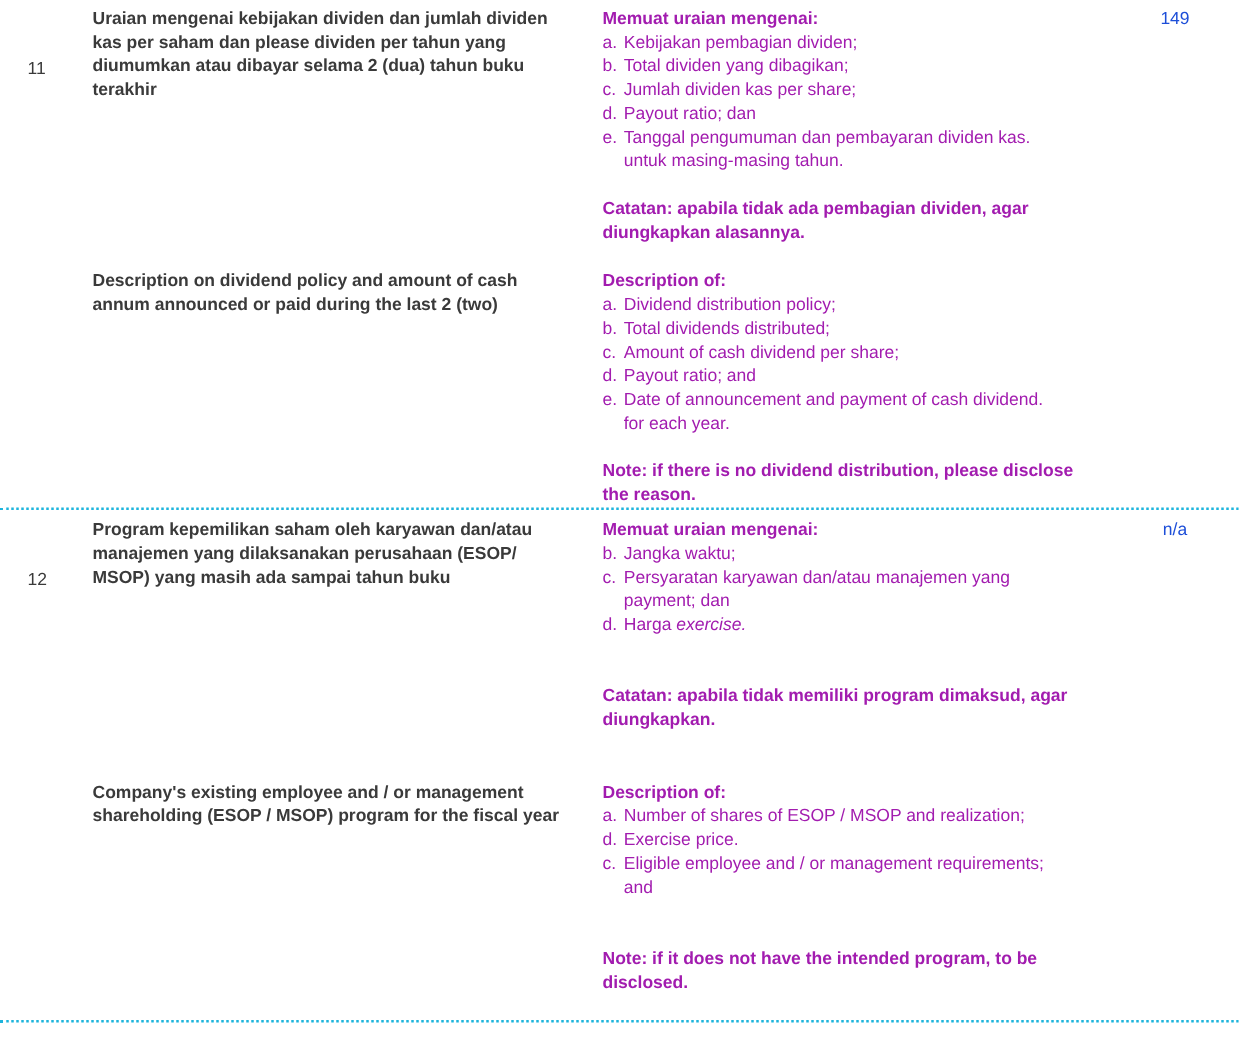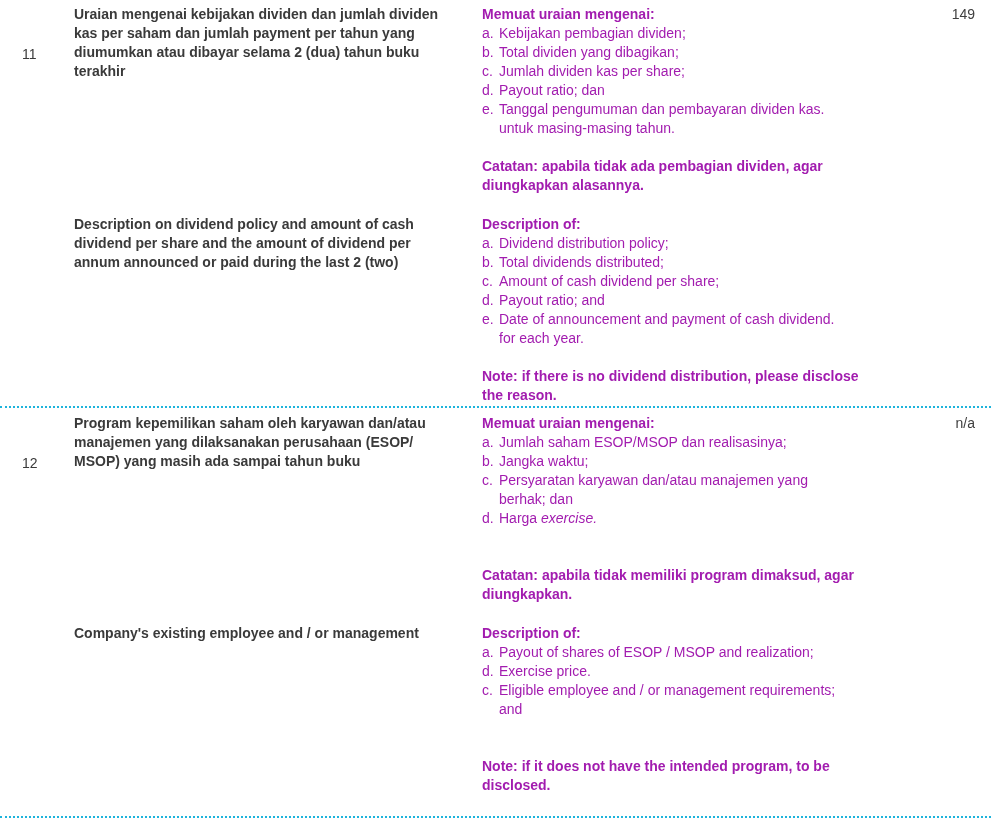--- a/index.html
+++ b/index.html
@@ -39,22 +39,22 @@
     .expl {
       position: absolute;
       left: 482px;
       width: 410px;
       color: #a21caf;
     }
     .page {
       position: absolute;
       left: 905px;
       width: 70px;
-      text-align: right;
-      color: #404040;
+      text-align: center;
+      color: #1d4ed8;
     }
     .line { display: block; white-space: nowrap; font-weight: bold; }
     .list-item {
       display: block;
       padding-left: 17px;
       text-indent: -17px;
       white-space: nowrap;
     }
     .list-item .cont {
       display: block;
@@ -71,21 +71,21 @@
     }
   </style>
 </head>
 <body>
 
 <div class="row" style="top:5px;">
   <div class="num">11</div>
 
   <div class="crit">
     <span class="line">Uraian mengenai kebijakan dividen dan jumlah dividen</span>
-    <span class="line">kas per saham  dan jumlah payment per tahun yang</span>
+    <span class="line">kas per saham  dan please dividen per tahun yang</span>
     <span class="line">diumumkan atau dibayar selama 2  (dua) tahun buku</span>
     <span class="line">terakhir</span>
   </div>
 
   <div class="expl">
     <span class="line">Memuat uraian mengenai:</span>
     <span class="list-item"><span class="marker">a.</span><span>Kebijakan pembagian dividen;</span></span>
     <span class="list-item"><span class="marker">b.</span><span>Total dividen yang dibagikan;</span></span>
     <span class="list-item"><span class="marker">c.</span><span>Jumlah dividen kas per share;</span></span>
     <span class="list-item"><span class="marker">d.</span><span>Payout ratio; dan</span></span>
@@ -94,21 +94,20 @@
     <span class="line">Catatan: apabila tidak ada pembagian dividen, agar</span>
     <span class="line">diungkapkan alasannya.</span>
   </div>
 
   <div class="page">149</div>
 </div>
 
 <div class="row" style="top:215px;">
   <div class="crit">
     <span class="line">Description on dividend policy and amount of cash</span>
-    <span class="line">dividend per share and the amount of dividend per</span>
     <span class="line">annum announced or paid during the last 2 (two)</span>
   </div>
 
   <div class="expl">
     <span class="line">Description of:</span>
     <span class="list-item"><span class="marker">a.</span><span>Dividend distribution policy;</span></span>
     <span class="list-item"><span class="marker">b.</span><span>Total dividends distributed;</span></span>
     <span class="list-item"><span class="marker">c.</span><span>Amount of cash dividend per share;</span></span>
     <span class="list-item"><span class="marker">d.</span><span>Payout ratio; and</span></span>
     <span class="list-item"><span class="marker">e.</span><span>Date of announcement and payment of cash dividend.</span><span class="cont">for each year.</span></span>
@@ -124,40 +123,40 @@
   <div class="num">12</div>
 
   <div class="crit">
     <span class="line">Program kepemilikan saham oleh karyawan dan/atau</span>
     <span class="line">manajemen yang dilaksanakan perusahaan (ESOP/</span>
     <span class="line">MSOP) yang masih ada sampai tahun buku</span>
   </div>
 
   <div class="expl">
     <span class="line">Memuat uraian mengenai:</span>
-    <span class="list-item"><span class="marker">a.</span><span>Jumlah saham ESOP/MSOP dan realisasinya;</span></span>
     <span class="list-item"><span class="marker">b.</span><span>Jangka waktu;</span></span>
-    <span class="list-item"><span class="marker">c.</span><span>Persyaratan karyawan dan/atau manajemen yang</span><span class="cont">berhak; dan</span></span>
+    <span class="list-item"><span class="marker">c.</span><span>Persyaratan karyawan dan/atau manajemen yang</span><span class="cont">payment; dan</span></span>
     <span class="list-item"><span class="marker">d.</span><span>Harga </span><span class="ital">exercise.</span></span>
     <span class="line" style="height:38px;"></span>
     <span class="line">Catatan: apabila tidak memiliki program dimaksud, agar</span>
     <span class="line">diungkapkan.</span>
   </div>
 
   <div class="page">n/a</div>
 </div>
 
 <div class="row" style="top:624px;">
   <div class="crit">
     <span class="line">Company's existing employee and / or management</span>
+    <span class="line">shareholding (ESOP / MSOP) program for the fiscal year</span>
   </div>
 
   <div class="expl">
     <span class="line">Description of:</span>
-    <span class="list-item"><span class="marker">a.</span><span>Payout of shares of ESOP / MSOP and realization;</span></span>
+    <span class="list-item"><span class="marker">a.</span><span>Number of shares of ESOP / MSOP and realization;</span></span>
     <span class="list-item"><span class="marker">d.</span><span>Exercise price.</span></span>
     <span class="list-item"><span class="marker">c.</span><span>Eligible employee and / or management requirements;</span><span class="cont">and</span></span>
     <span class="line" style="height:38px;"></span>
     <span class="line">Note: if it does not have the intended program, to be</span>
     <span class="line">disclosed.</span>
   </div>
 </div>
 
 <div class="sep" style="top:816px;"></div>
 

